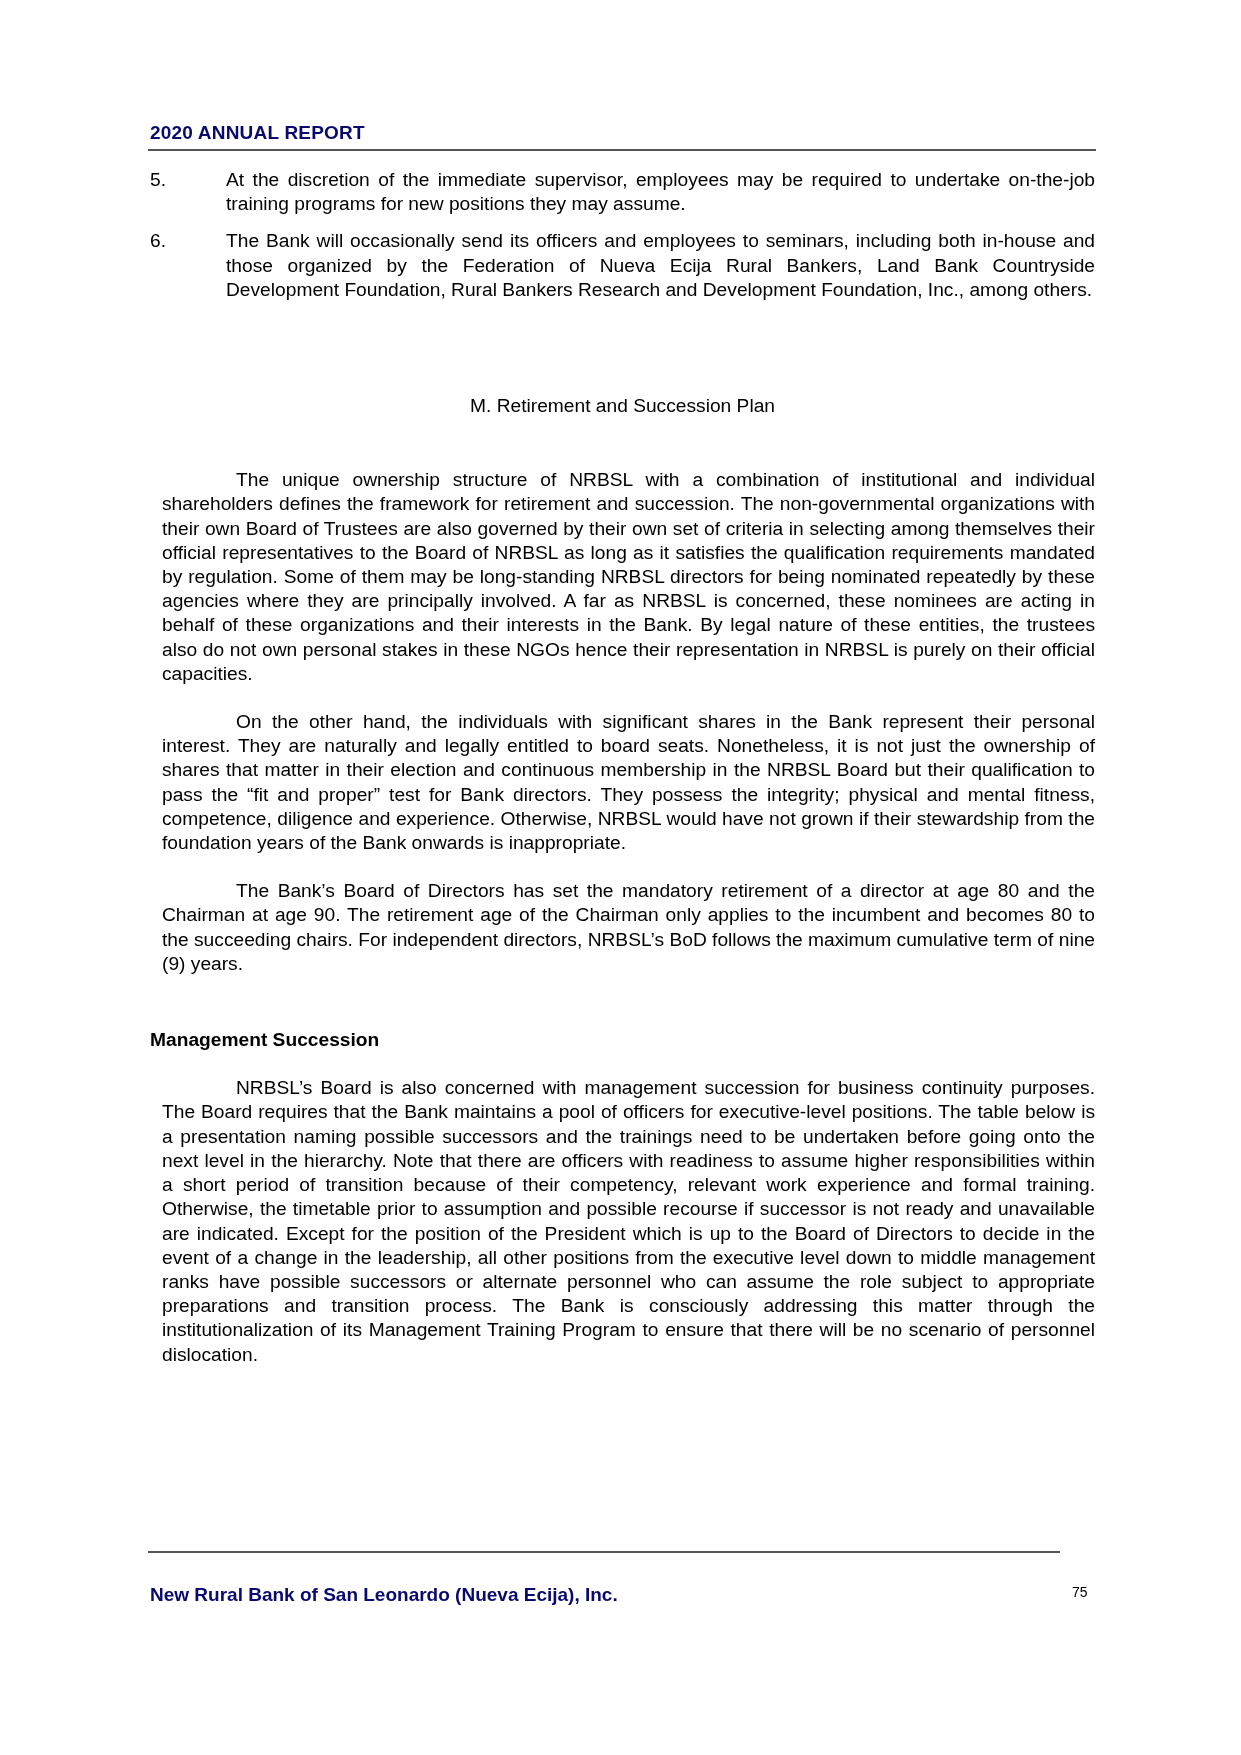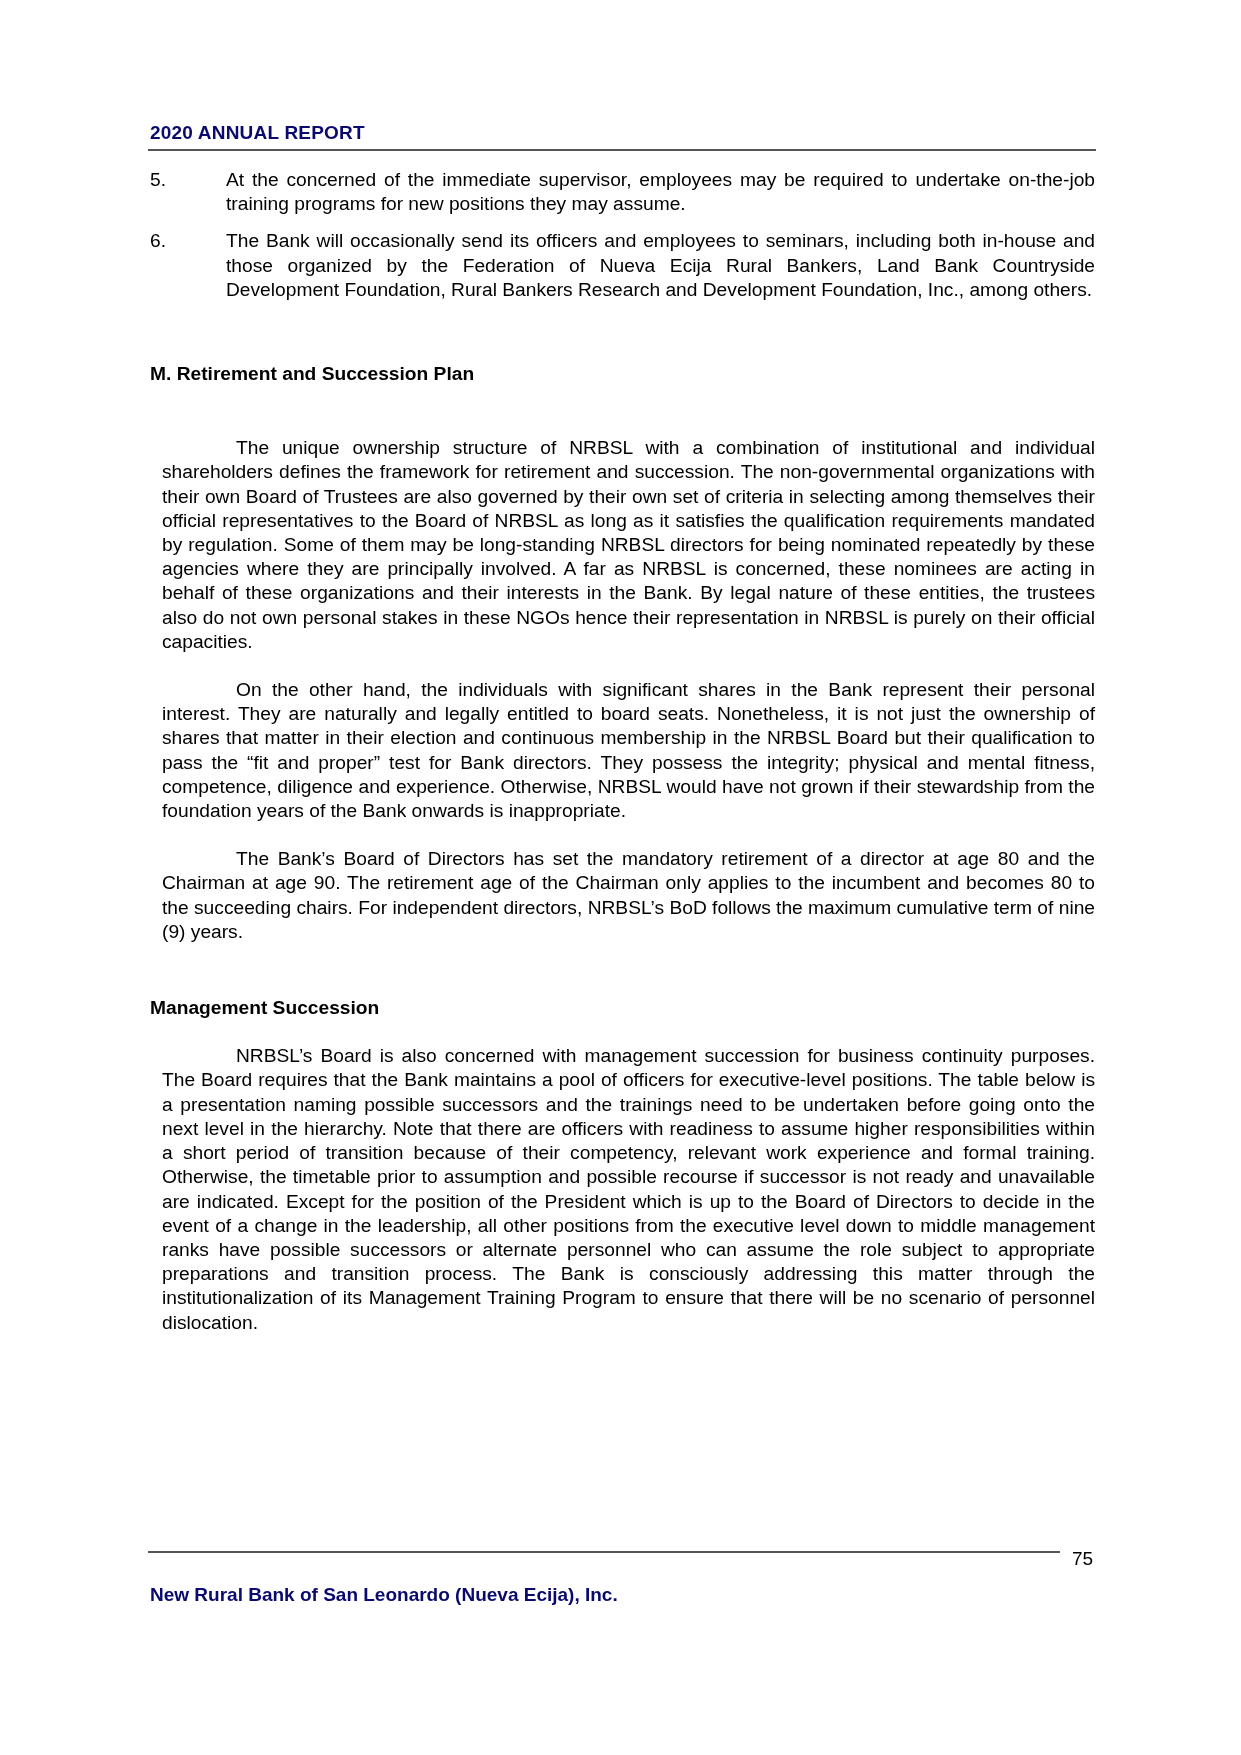--- a/index.html
+++ b/index.html
@@ -7,39 +7,39 @@
            font-family: "Liberation Sans", sans-serif; color: #000; }
     .page { position: absolute; left: 0; top: 0; width: 1060px; height: 1755px; }
     .header-title { position: absolute; left: 150px; top: 122px; font-size: 19px; font-weight: bold;
                     color: #0a0a6e; letter-spacing: 0.2px; }
     .header-rule { position: absolute; left: 148px; top: 149px; width: 948px; height: 0;
                    border-top: 2px solid #555; }
     .content { position: absolute; left: 150px; top: 168px; width: 945px; font-size: 19.2px; line-height: 24.2px; }
     .list-item { display: flex; margin-bottom: 13px; }
     .list-num { width: 76px; flex: 0 0 76px; }
     .list-text { flex: 1; text-align: justify; }
-    .section-heading { font-weight: bold; margin-top: 60px; margin-bottom: 50px; }
+    .section-heading { text-align: center; font-weight: normal; margin-top: 92px; margin-bottom: 50px; }
     .para { text-align: justify; text-indent: 74px; margin: 0 0 24px 12px; }
     .subheading { font-weight: bold; margin-top: 52px; margin-bottom: 24px; }
     .footer-rule { position: absolute; left: 148px; top: 1551px; width: 912px; height: 0;
                    border-top: 2px solid #555; }
     .footer-org { position: absolute; left: 150px; top: 1584px; font-size: 19px; font-weight: bold; color: #0a0a6e; }
-    .footer-page { position: absolute; left: 1072px; top: 1548px; font-size: 19px; color: #000; }
+    .footer-page { position: absolute; left: 1072px; top: 1584px; font-size: 14px; color: #000; }
   </style>
 </head>
 <body>
 
 <div class="page">
   <div class="header-title">2020 ANNUAL REPORT</div>
   <div class="header-rule"></div>
 
   <div class="content">
     <div class="list-item">
       <div class="list-num">5.</div>
-      <div class="list-text">At the concerned of the immediate supervisor, employees may be required to undertake on-the-job training programs for new positions they may assume.</div>
+      <div class="list-text">At the discretion of the immediate supervisor, employees may be required to undertake on-the-job training programs for new positions they may assume.</div>
     </div>
     <div class="list-item">
       <div class="list-num">6.</div>
       <div class="list-text">The Bank will occasionally send its officers and employees to seminars, including both in-house and those organized by the Federation of Nueva Ecija Rural Bankers, Land Bank Countryside Development Foundation, Rural Bankers Research and Development Foundation, Inc., among others.</div>
     </div>
 
     <div class="section-heading">M.  Retirement and Succession Plan</div>
 
     <p class="para">The unique ownership structure of NRBSL with a combination of institutional and individual shareholders defines the framework for retirement and succession. The non-governmental organizations with their own Board of Trustees are also governed by their own set of criteria in selecting among themselves their official representatives to the Board of NRBSL as long as it satisfies the qualification requirements mandated by regulation. Some of them may be long-standing NRBSL directors for being nominated repeatedly by these agencies where they are principally involved.  A far as NRBSL is concerned, these nominees are acting in behalf of these organizations and their interests in the Bank. By legal nature of these entities, the trustees also do not own personal stakes in these NGOs hence their representation in NRBSL is purely on their official capacities.</p>
     <p class="para">On the other hand, the individuals with significant shares in the Bank represent their personal interest. They are naturally and legally entitled to board seats.  Nonetheless, it is not just the ownership of shares that matter in their election and continuous membership in the NRBSL Board but their qualification to pass the “fit and proper” test for Bank directors. They possess the integrity; physical and mental fitness, competence, diligence and experience. Otherwise, NRBSL would have not grown if their stewardship from the foundation years of the Bank onwards is inappropriate.</p>

